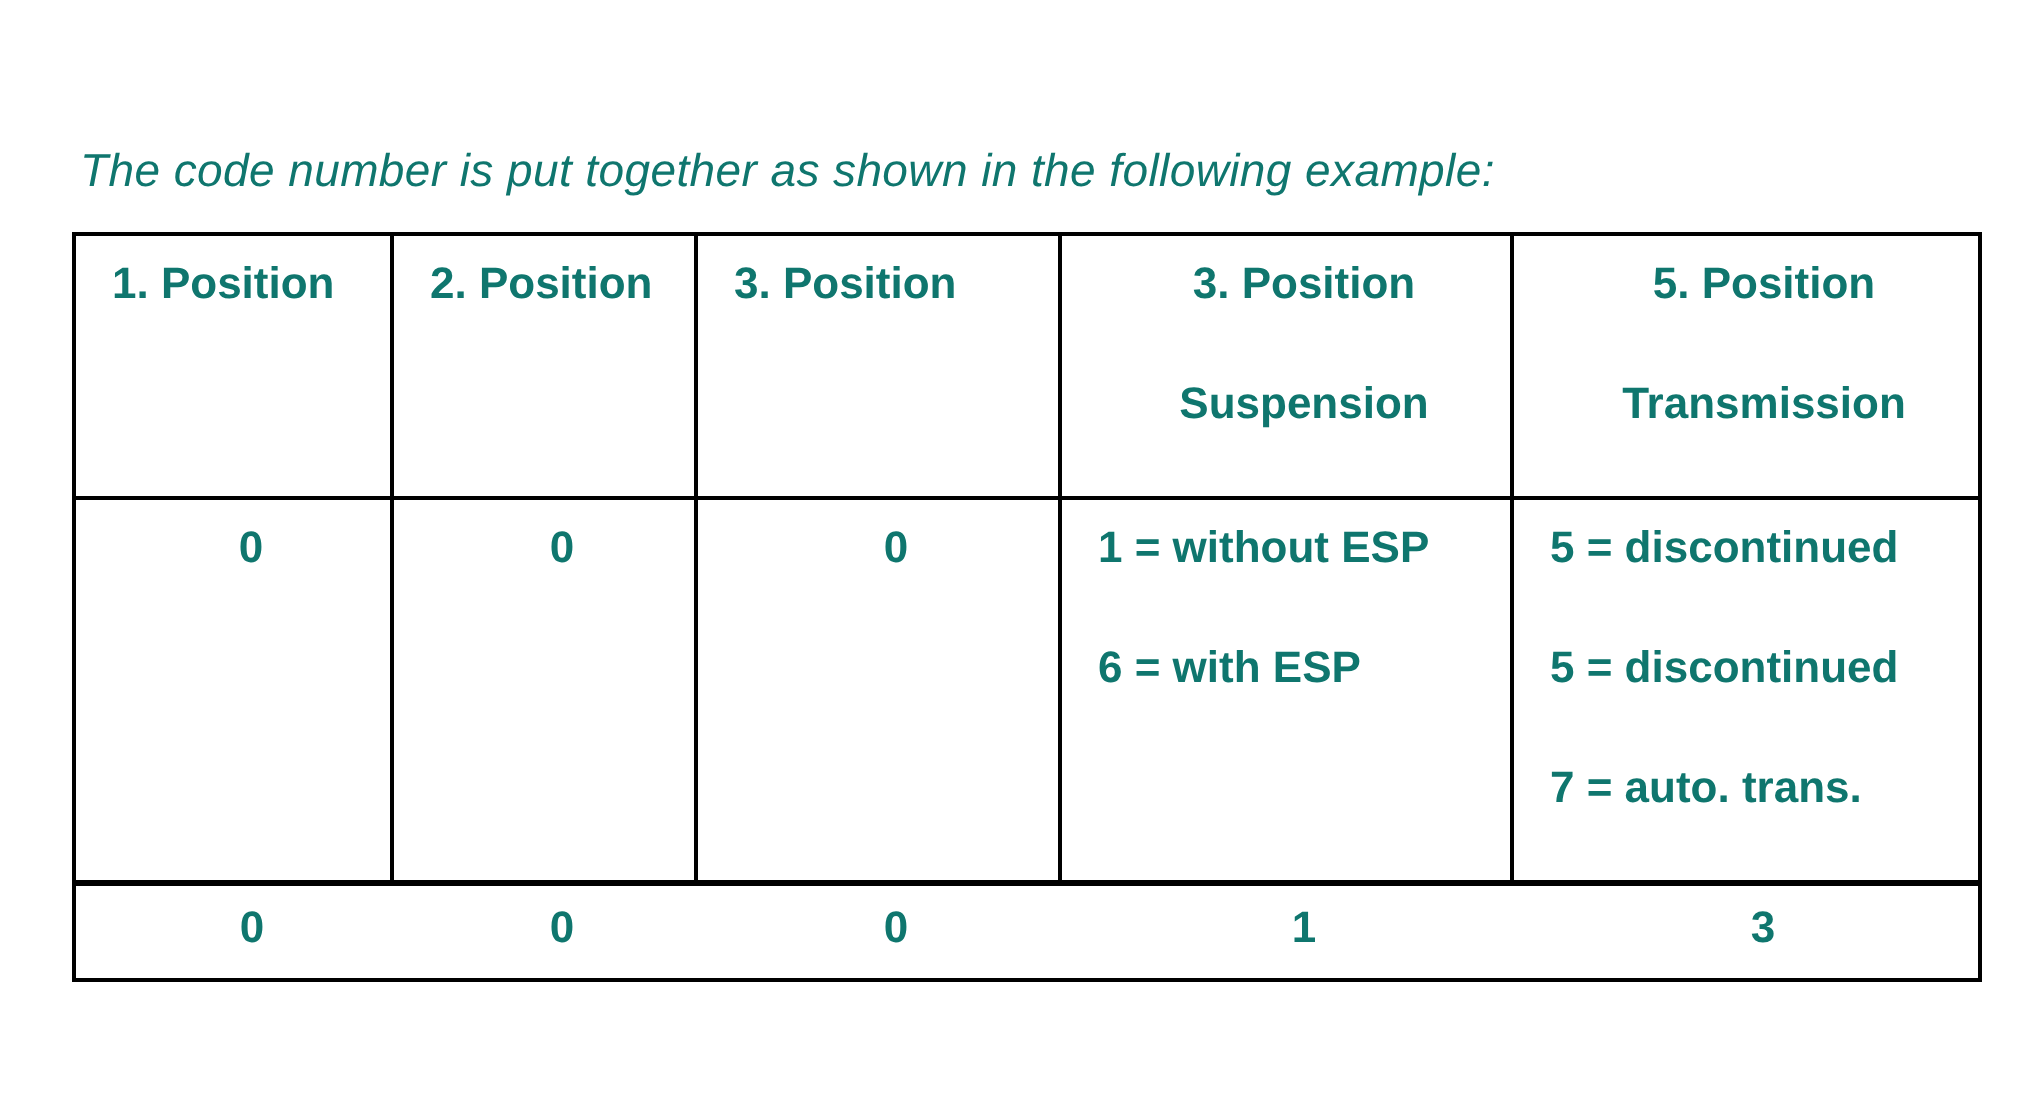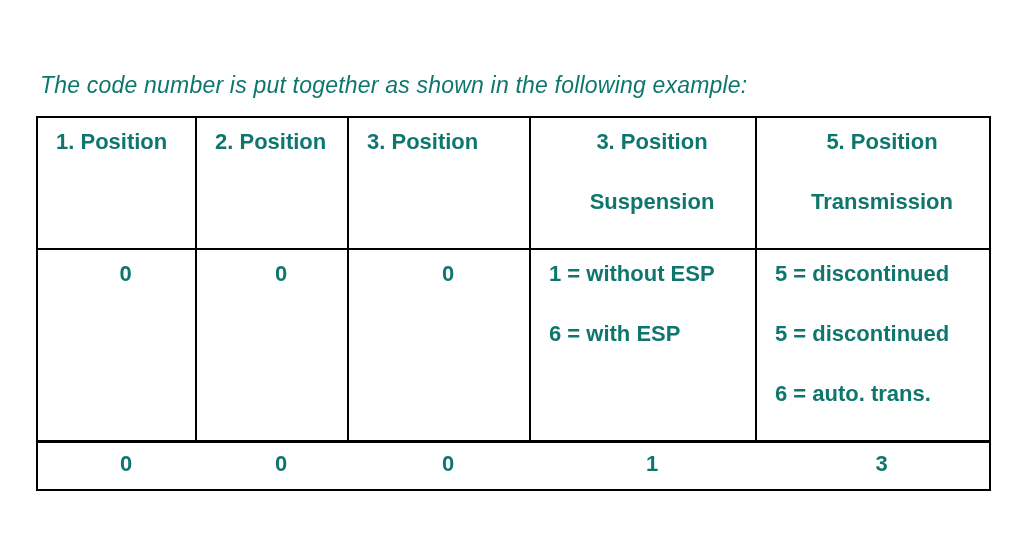--- a/index.html
+++ b/index.html
@@ -100,21 +100,21 @@
       <td class="align-center">
         <div class="cell-line">0</div>
       </td>
       <td class="align-left">
         <div class="cell-line">1 = without ESP</div>
         <div class="cell-line">6 = with ESP</div>
       </td>
       <td class="align-left">
         <div class="cell-line">5 = discontinued</div>
         <div class="cell-line">5 = discontinued</div>
-        <div class="cell-line">6 = auto. trans.</div>
+        <div class="cell-line">7 = auto. trans.</div>
       </td>
     </tr>
 
     <tr class="row-example">
       <td>0</td>
       <td>0</td>
       <td>0</td>
       <td>1</td>
       <td>3</td>
     </tr>

